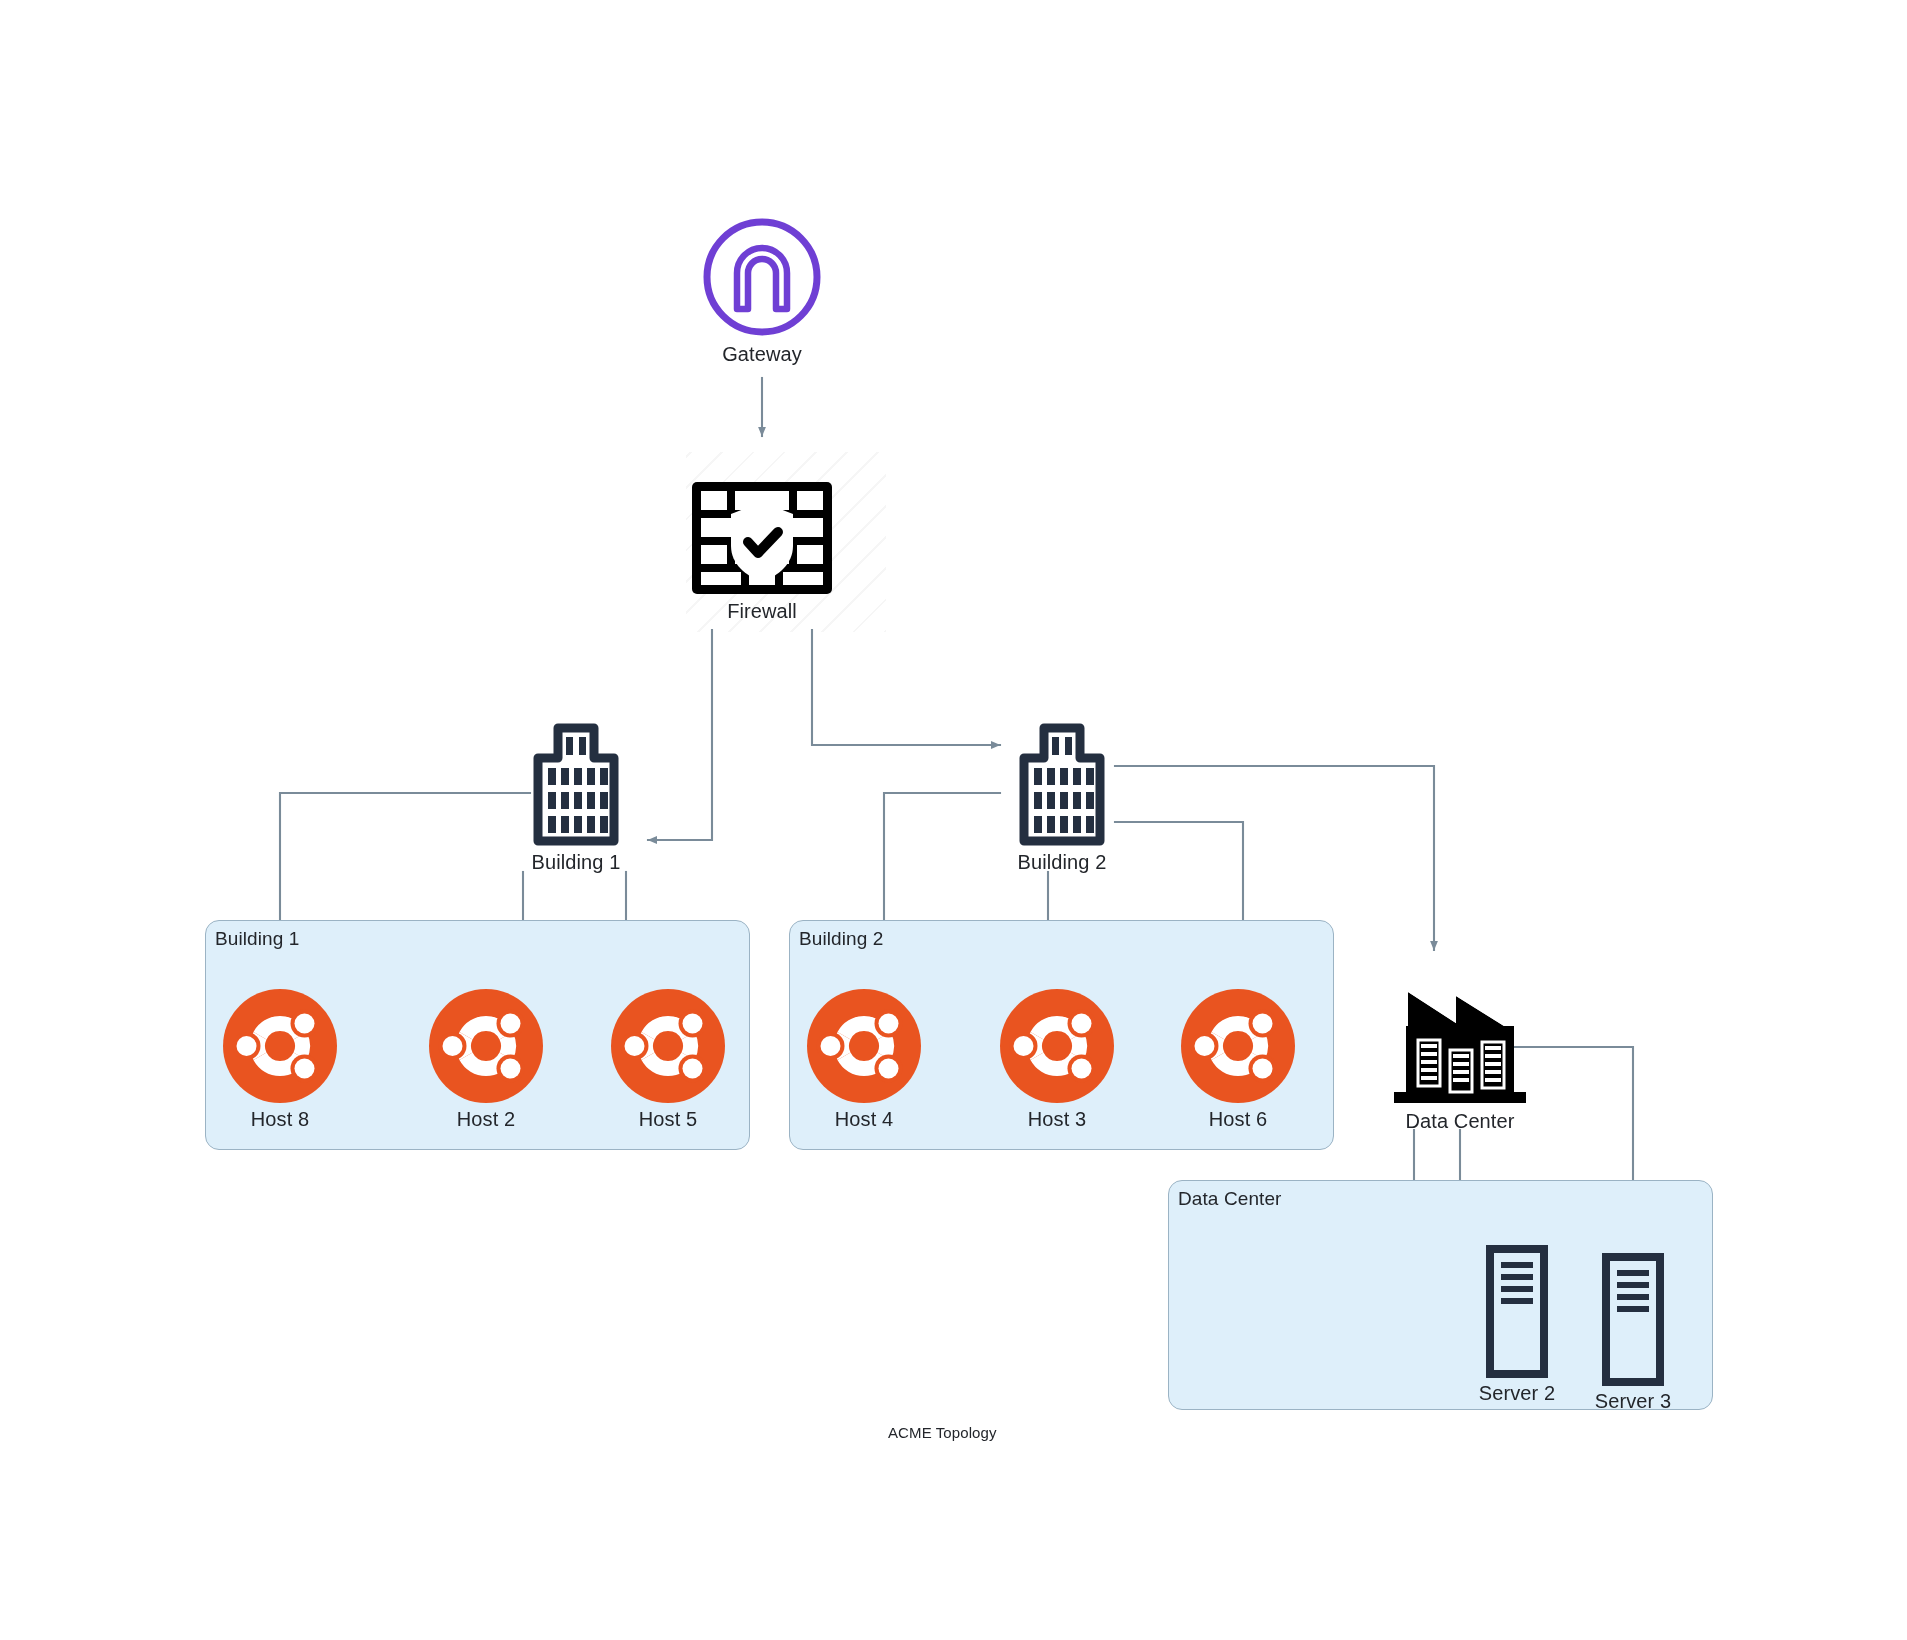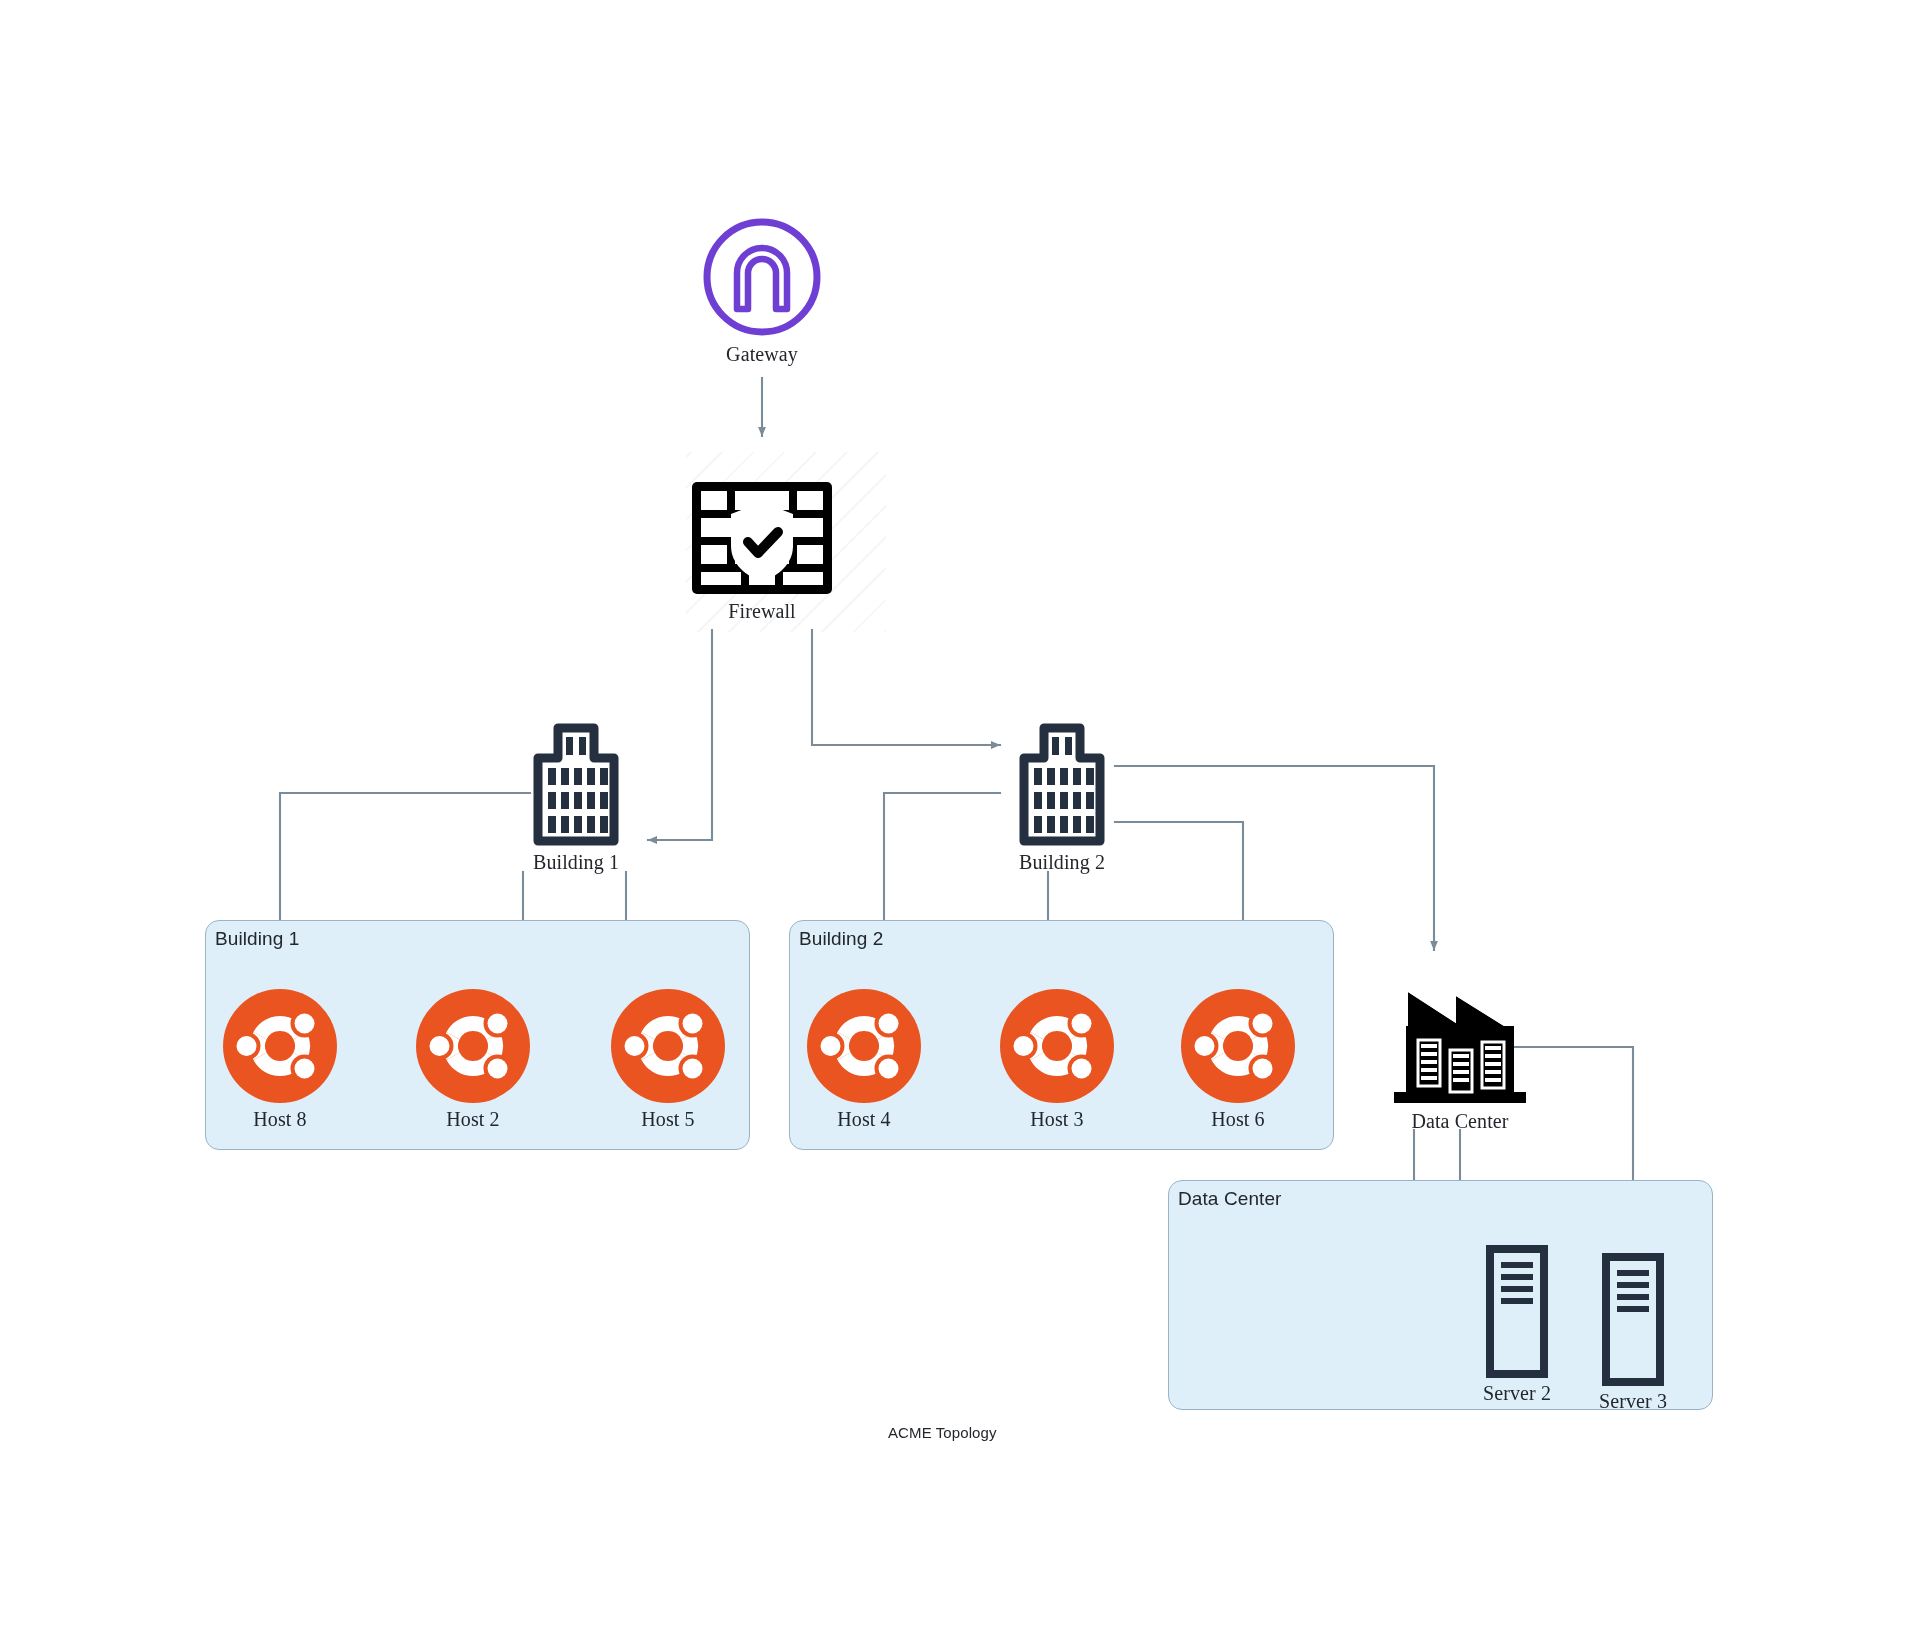--- a/index.html
+++ b/index.html
@@ -37,21 +37,20 @@
   .group-label {
     position: absolute;
     font-size: 19px;
     color: #23262b;
     white-space: nowrap;
     letter-spacing: 0.1px;
   }
   .node {
     position: absolute;
     text-align: center;
-    font-family: Liberation Serif, serif;
   }
   .node-label {
     font-size: 20px;
     color: #23262b;
     white-space: nowrap;
     margin-top: 4px;
     letter-spacing: 0.1px;
   }
   .node-icon {
     display: block;
@@ -271,21 +270,21 @@
       </g>
       <g fill="#ffffff">
         <circle cx="82.5" cy="35.5" r="10"></circle>
         <circle cx="82.5" cy="80.5" r="10"></circle>
         <circle cx="24.5" cy="58" r="10"></circle>
       </g>
     </svg>
     <div class="node-label">Host 8</div>
   </div>
 
-  <div class="node" style="left:415px; top:988px; width:116px;text-align:center;">
+  <div class="node" style="left:428px; top:988px; width:116px;text-align:center;">
     <svg class="node-icon" width="116" height="116" viewBox="0 0 116 116">
       <circle cx="58" cy="58" r="57" fill="#E95420"></circle>
       <g fill="#ffffff">
         <path d="M58,28 A30,30 0 0 1 84.5,44 L71.5,51.4 A15,15 0 0 0 58,43 Z"></path>
         <path d="M84.5,44 A30,30 0 0 1 84.5,72 L71.5,64.6 A15,15 0 0 0 71.5,51.4 Z"></path>
         <path d="M84.5,72 A30,30 0 0 1 58,88 L58,73 A15,15 0 0 0 71.5,64.6 Z"></path>
         <path d="M58,88 A30,30 0 0 1 31.5,72 L44.5,64.6 A15,15 0 0 0 58,73 Z"></path>
         <path d="M31.5,72 A30,30 0 0 1 31.5,44 L44.5,51.4 A15,15 0 0 0 44.5,64.6 Z"></path>
         <path d="M31.5,44 A30,30 0 0 1 58,28 L58,43 A15,15 0 0 0 44.5,51.4 Z"></path>
       </g>

